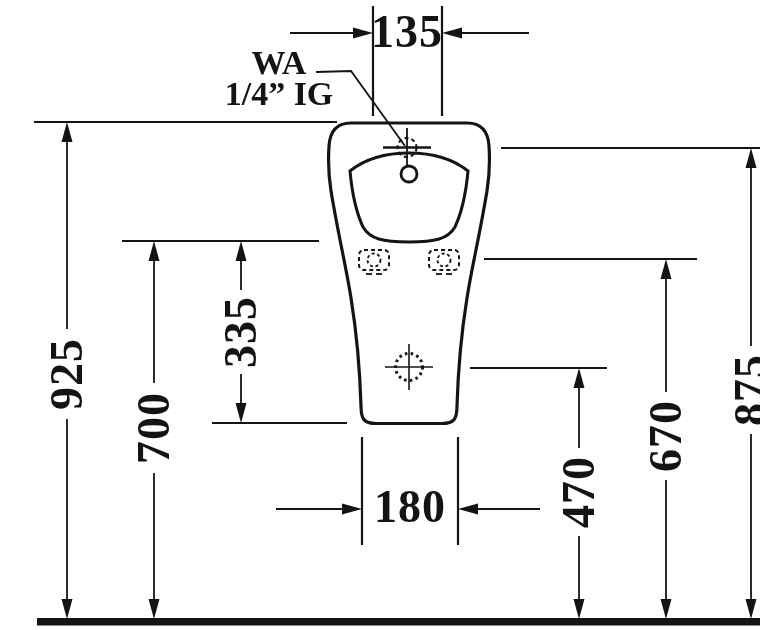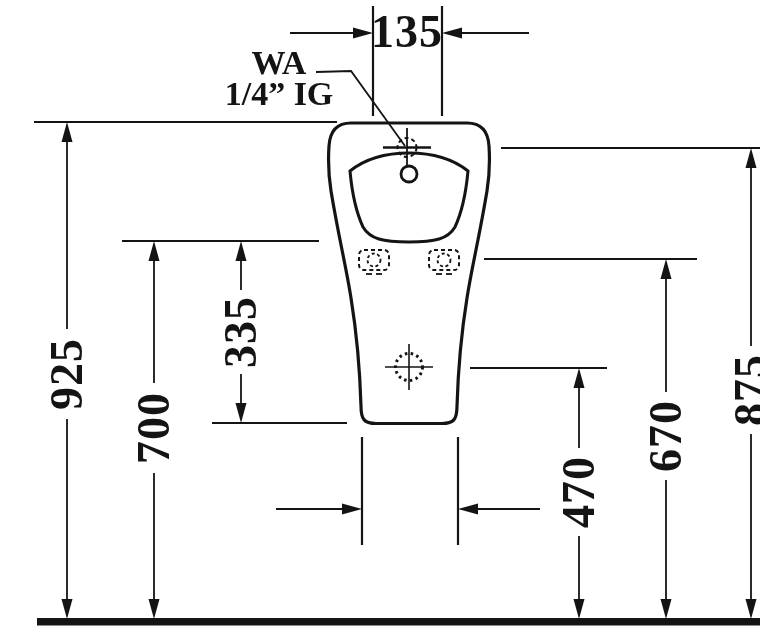--- a/index.html
+++ b/index.html
@@ -145,20 +145,21 @@
 
     <g stroke="#141414" fill="#141414">
       <polygon points="722,148 716.5,168 727.5,168" stroke="none"></polygon>
       <line x1="722" y1="166" x2="722" y2="346" stroke-width="1.8"></line>
       <line x1="722" y1="434" x2="722" y2="601" stroke-width="1.8"></line>
       <polygon points="722,619 716.5,599 727.5,599" stroke="none"></polygon>
     </g>
   </svg>
 
   <div class="num" style="left:378px;top:32px;">135</div>
+  <div class="num" style="left:381px;top:507px;">180</div>
   <div class="num rot" style="left:38px;top:374px;">925</div>
   <div class="num rot" style="left:125px;top:428px;">700</div>
   <div class="num rot" style="left:212px;top:332px;">335</div>
   <div class="num rot" style="left:550px;top:492px;">470</div>
   <div class="num rot" style="left:637px;top:436px;">670</div>
   <div class="num rot" style="left:722px;top:390px;">875</div>
 
   <div class="wa-label" style="left:250px;top:78px;">
     <span>WA</span>
     <span>1/4” IG</span>

